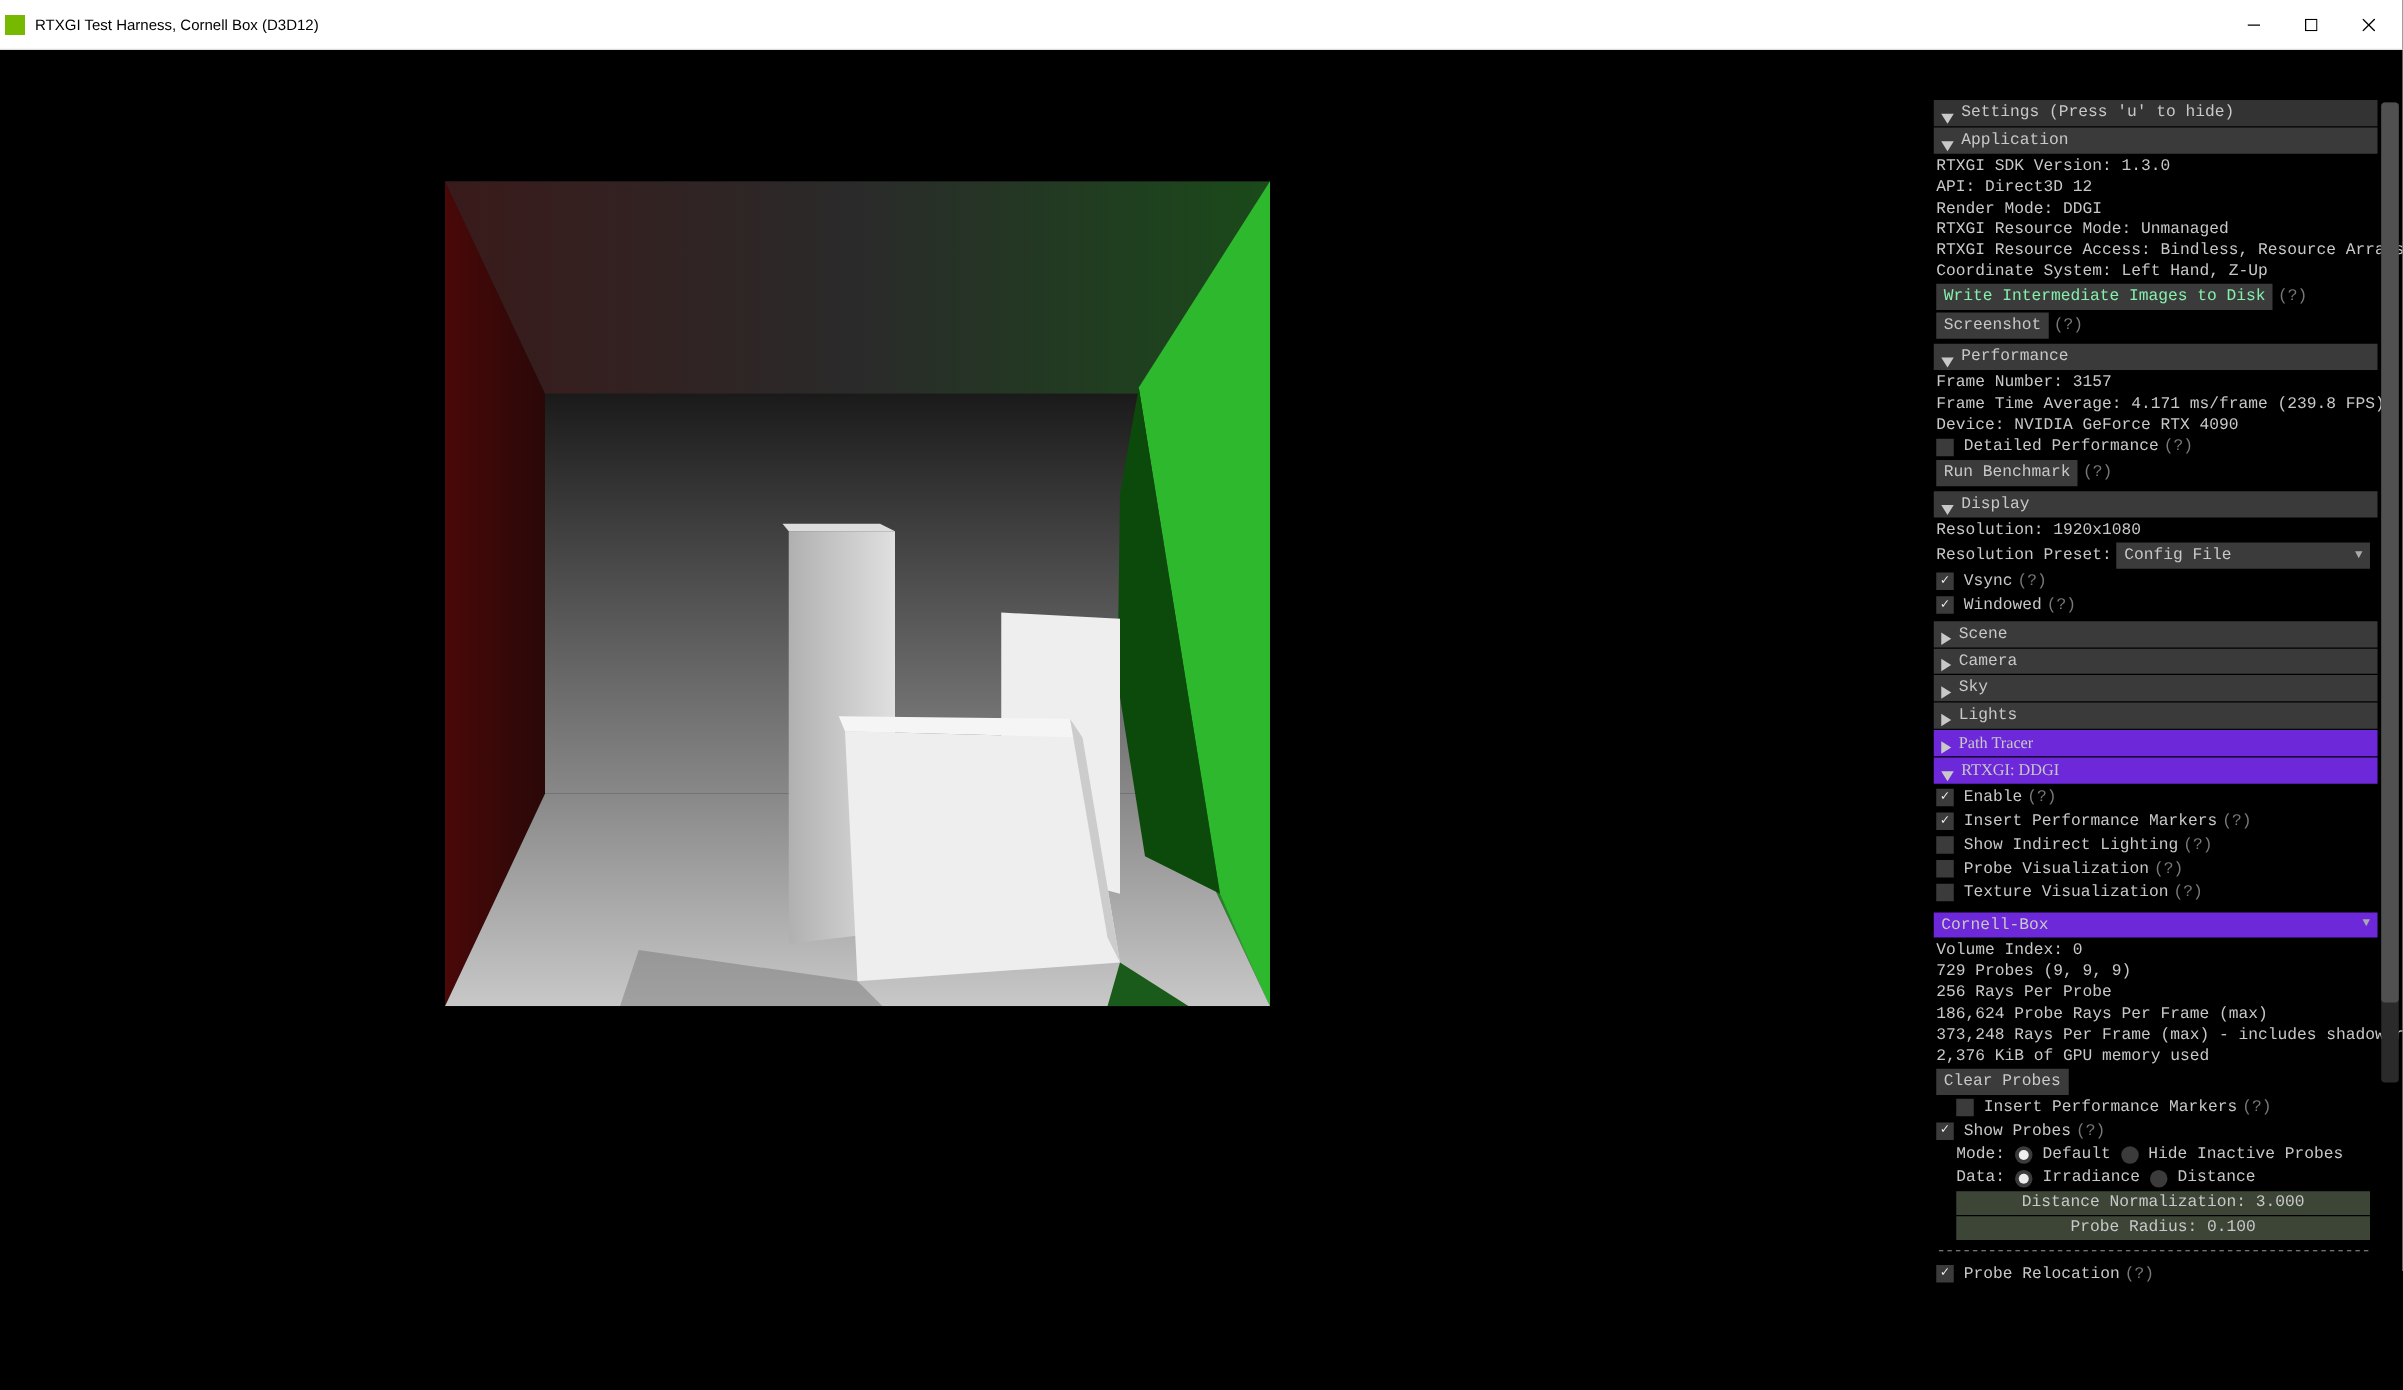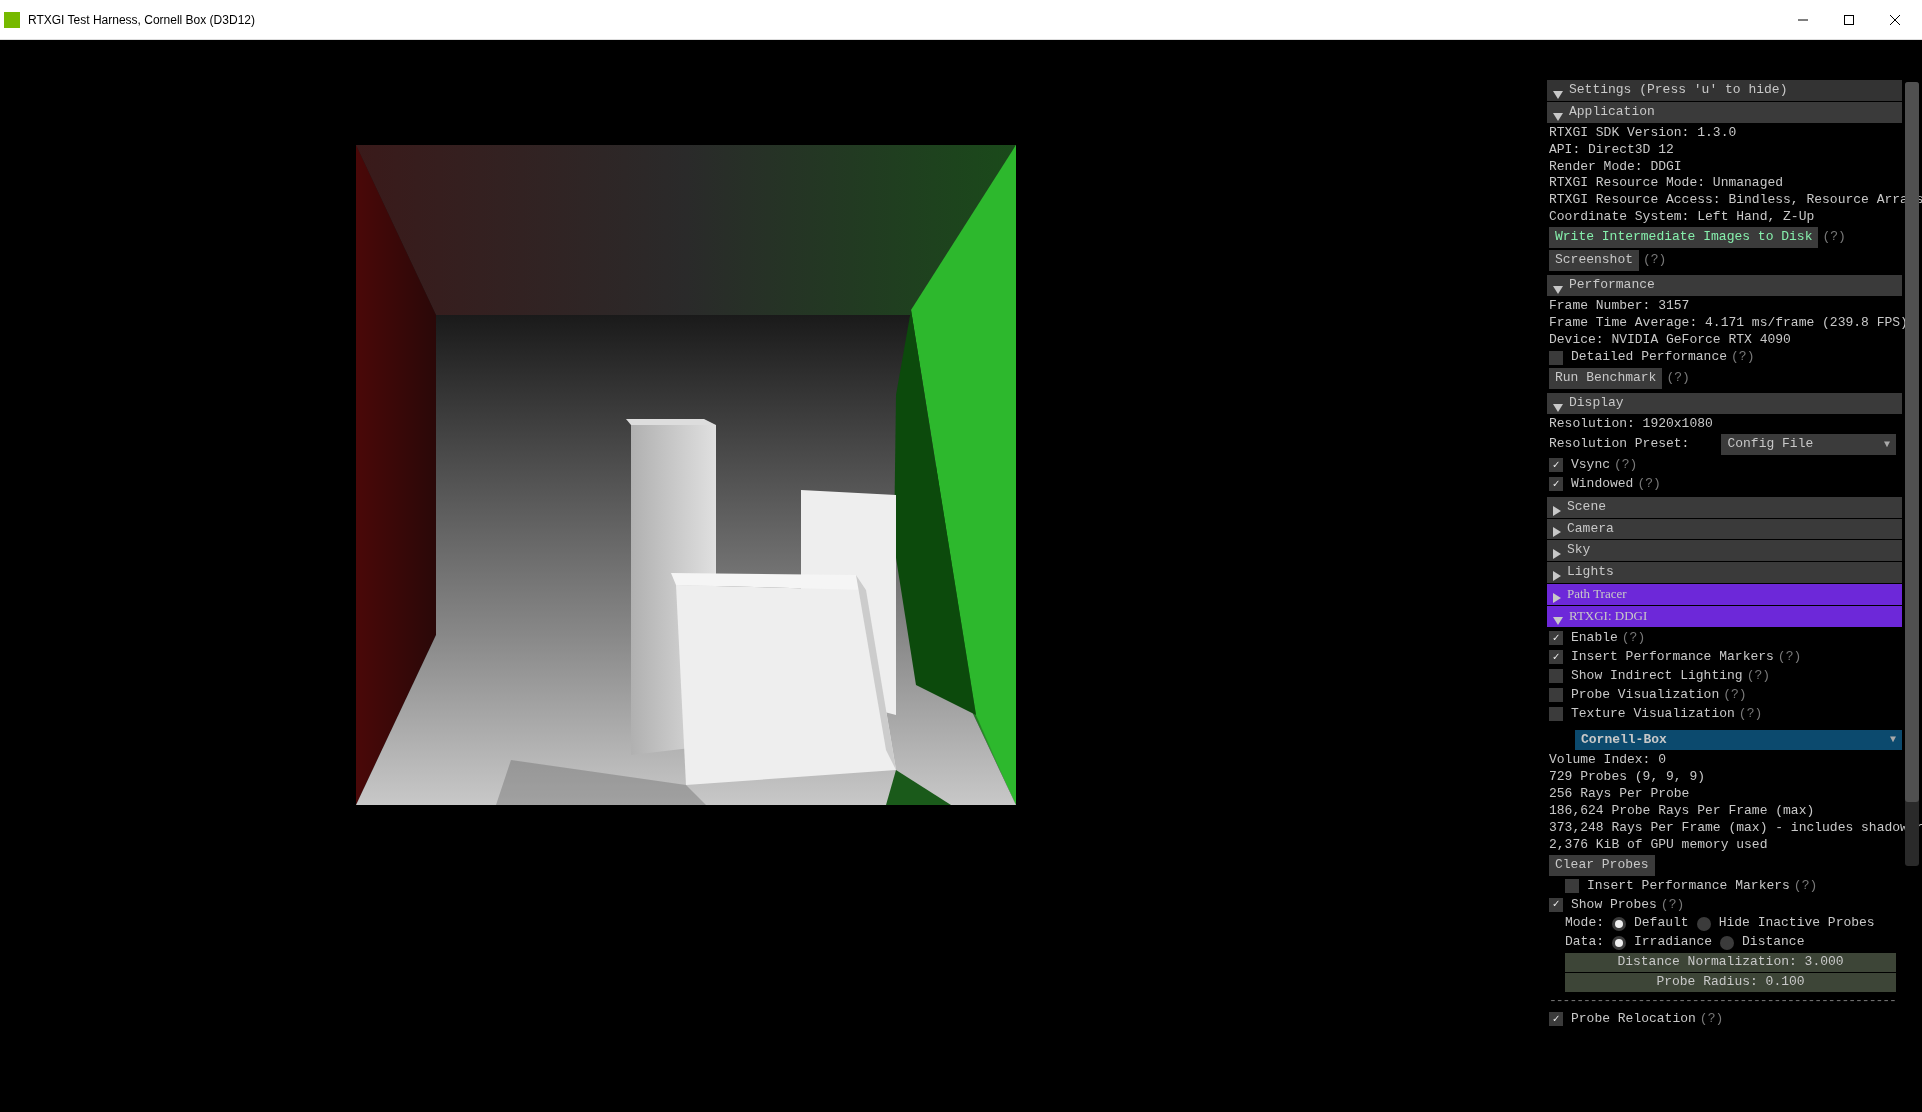--- a/index.html
+++ b/index.html
@@ -26,26 +26,26 @@
 .body { padding:2px 6px 2px 2px; }
 .row { display:flex; align-items:center; gap:4px; padding:1px 0; }
 .txt { white-space:pre;font-family:Liberation Mono, monospace; }
 .btn { background:#3b3b3b; padding:2px 6px; cursor:pointer; display:inline-block; }
 .btn.muted { color:#86efac; }
 .help { color:#787878; }
 .chk { width:14px; height:14px; background:#3b3b3b; display:inline-flex; align-items:center; justify-content:center; cursor:pointer; margin-right:4px; }
 .chk.on::after { content:'✓'; font-size:11px; color:#eee; line-height:1; }
 .radio { width:14px; height:14px; border-radius:50%; background:#3b3b3b; display:inline-block; margin:0 4px; cursor:pointer; position:relative; }
 .radio.on::after { content:''; position:absolute; left:3px; top:3px; width:8px; height:8px; border-radius:50%; background:#eee; }
-.combo { background:#3b3b3b; padding:2px 6px; flex:1; display:flex; justify-content:space-between; align-items:center; cursor:pointer;margin-left:28px; }
+.combo { background:#3b3b3b; padding:2px 6px; flex:1; display:flex; justify-content:space-between; align-items:center; cursor:pointer; }
 .combo .arrow { color:#aaa; font-size:10px; }
 .sep { color:#787878; letter-spacing:-1px; white-space:nowrap; overflow:hidden; }
 .slider { background:#3d4537; padding:1px 0; text-align:center; cursor:pointer; margin:1px 0; }
 .indent { padding-left:16px; }
-.greenish { background:#0c4a6e;font-weight:bold; }
+.greenish { background:#6d28d9; }
 </style>
 </head>
 <body>
 
 <div class="titlebar">
   <div class="app-icon"></div>
   <div class="title">RTXGI Test Harness, Cornell Box (D3D12)</div>
   <div class="win-btns">
     <div class="win-btn">
         <svg width="10" height="10">

